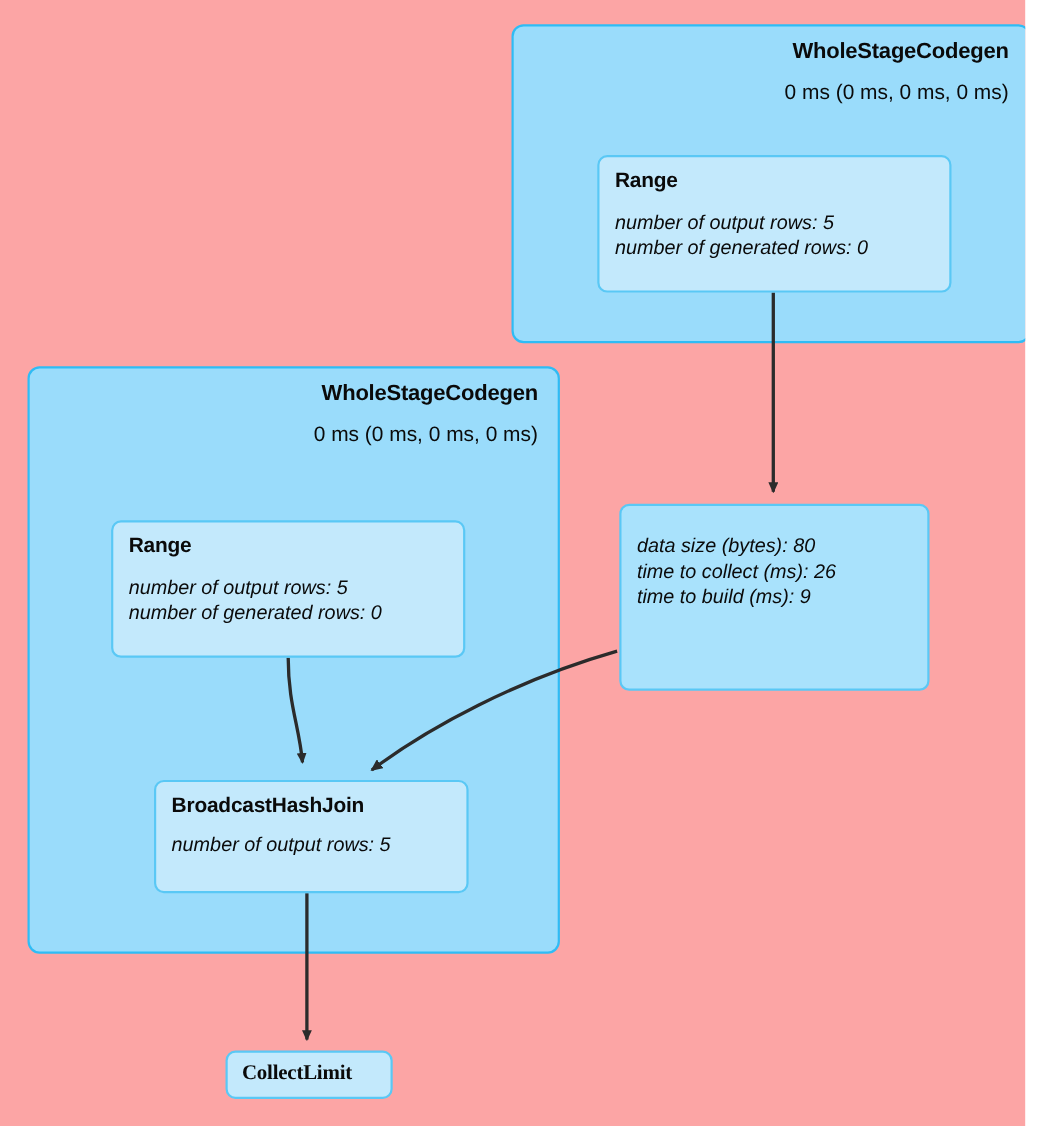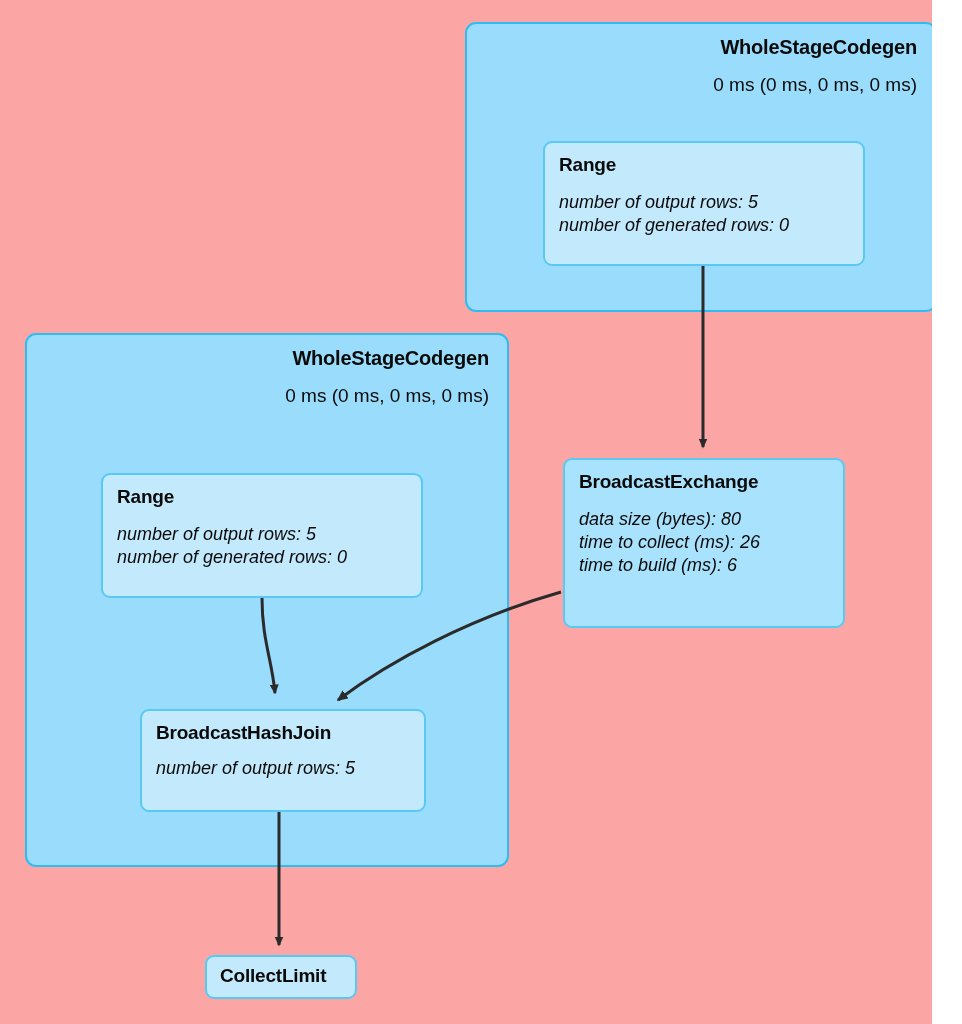--- a/index.html
+++ b/index.html
@@ -85,20 +85,21 @@
     font-size: 18px;
     color: #0a0a0a;
     line-height: 1.28;
     white-space: nowrap;
     font-style: italic;
   }
   .node-metrics .m-line { display: block; }
   .node.compact .node-metrics { margin-top: 12px; }
   .node.tiny {
     padding: 8px 13px 9px 13px;
+    font-family: Liberation Serif, serif;
   }
   .node.tiny .node-title { font-size: 19px; }
 </style>
 </head>
 <body>
 
 <div id="canvas">
 
   <svg id="edges" viewBox="0 0 962 1024" width="962" height="1024">
     <defs>
@@ -151,25 +152,24 @@
 
   <div class="node light" style="left:101px; top:473px; width:322px; height:125px;">
     <div class="node-title">Range</div>
     <div class="node-metrics">
       <span class="m-line">number of output rows: 5</span>
       <span class="m-line">number of generated rows: 0</span>
     </div>
   </div>
 
   <div class="node mid" style="left:563px; top:458px; width:282px; height:170px;">
-    <div class="node-title">BroadcastExchange</div>
     <div class="node-metrics">
       <span class="m-line">data size (bytes): 80</span>
       <span class="m-line">time to collect (ms): 26</span>
-      <span class="m-line">time to build (ms): 6</span>
+      <span class="m-line">time to build (ms): 9</span>
     </div>
   </div>
 
   <div class="node light compact" style="left:140px; top:709px; width:286px; height:103px;">
     <div class="node-title">BroadcastHashJoin</div>
     <div class="node-metrics">
       <span class="m-line">number of output rows: 5</span>
     </div>
   </div>
 

